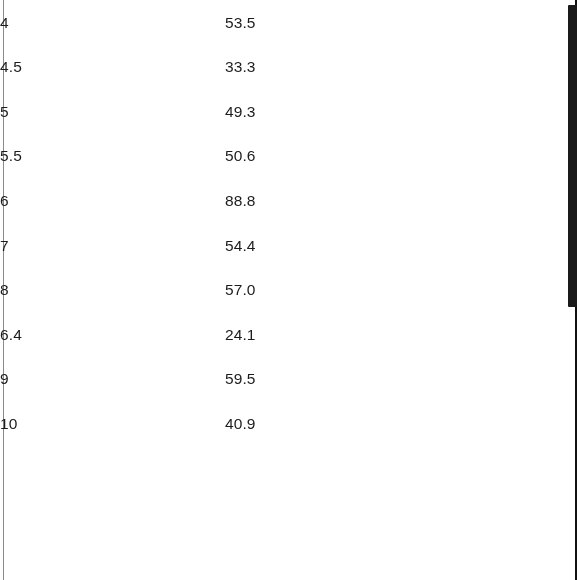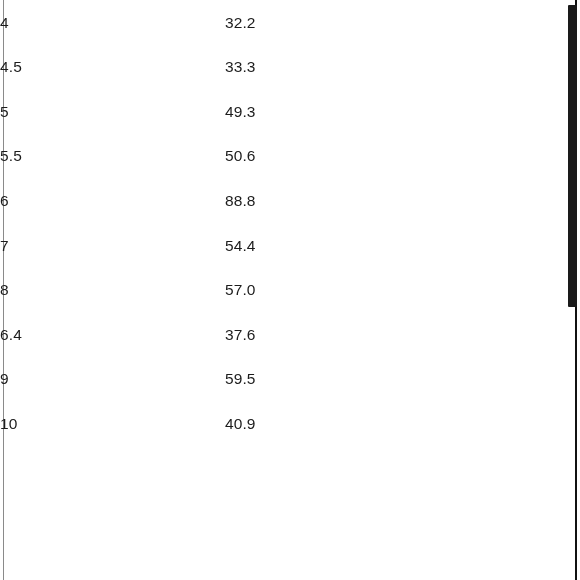--- a/index.html
+++ b/index.html
@@ -107,21 +107,21 @@
 <div id="screen">
 
   <div id="left-rule"></div>
 
   <div id="table-viewport">
     <table id="data-table">
       <tbody>
 
         <tr>
           <td class="col-x">4</td>
-          <td class="col-y">32.2</td>
+          <td class="col-y">53.5</td>
         </tr>
 
         <tr>
           <td class="col-x">4.5</td>
           <td class="col-y">33.3</td>
         </tr>
 
         <tr>
           <td class="col-x">5</td>
           <td class="col-y">49.3</td>
@@ -144,21 +144,21 @@
         </tr>
 
 
         <tr>
           <td class="col-x">8</td>
           <td class="col-y">57.0</td>
         </tr>
 
         <tr>
           <td class="col-x">6.4</td>
-          <td class="col-y">37.6</td>
+          <td class="col-y">24.1</td>
         </tr>
 
         <tr>
           <td class="col-x">9</td>
           <td class="col-y">59.5</td>
         </tr>
 
 
         <tr>
           <td class="col-x">10</td>

